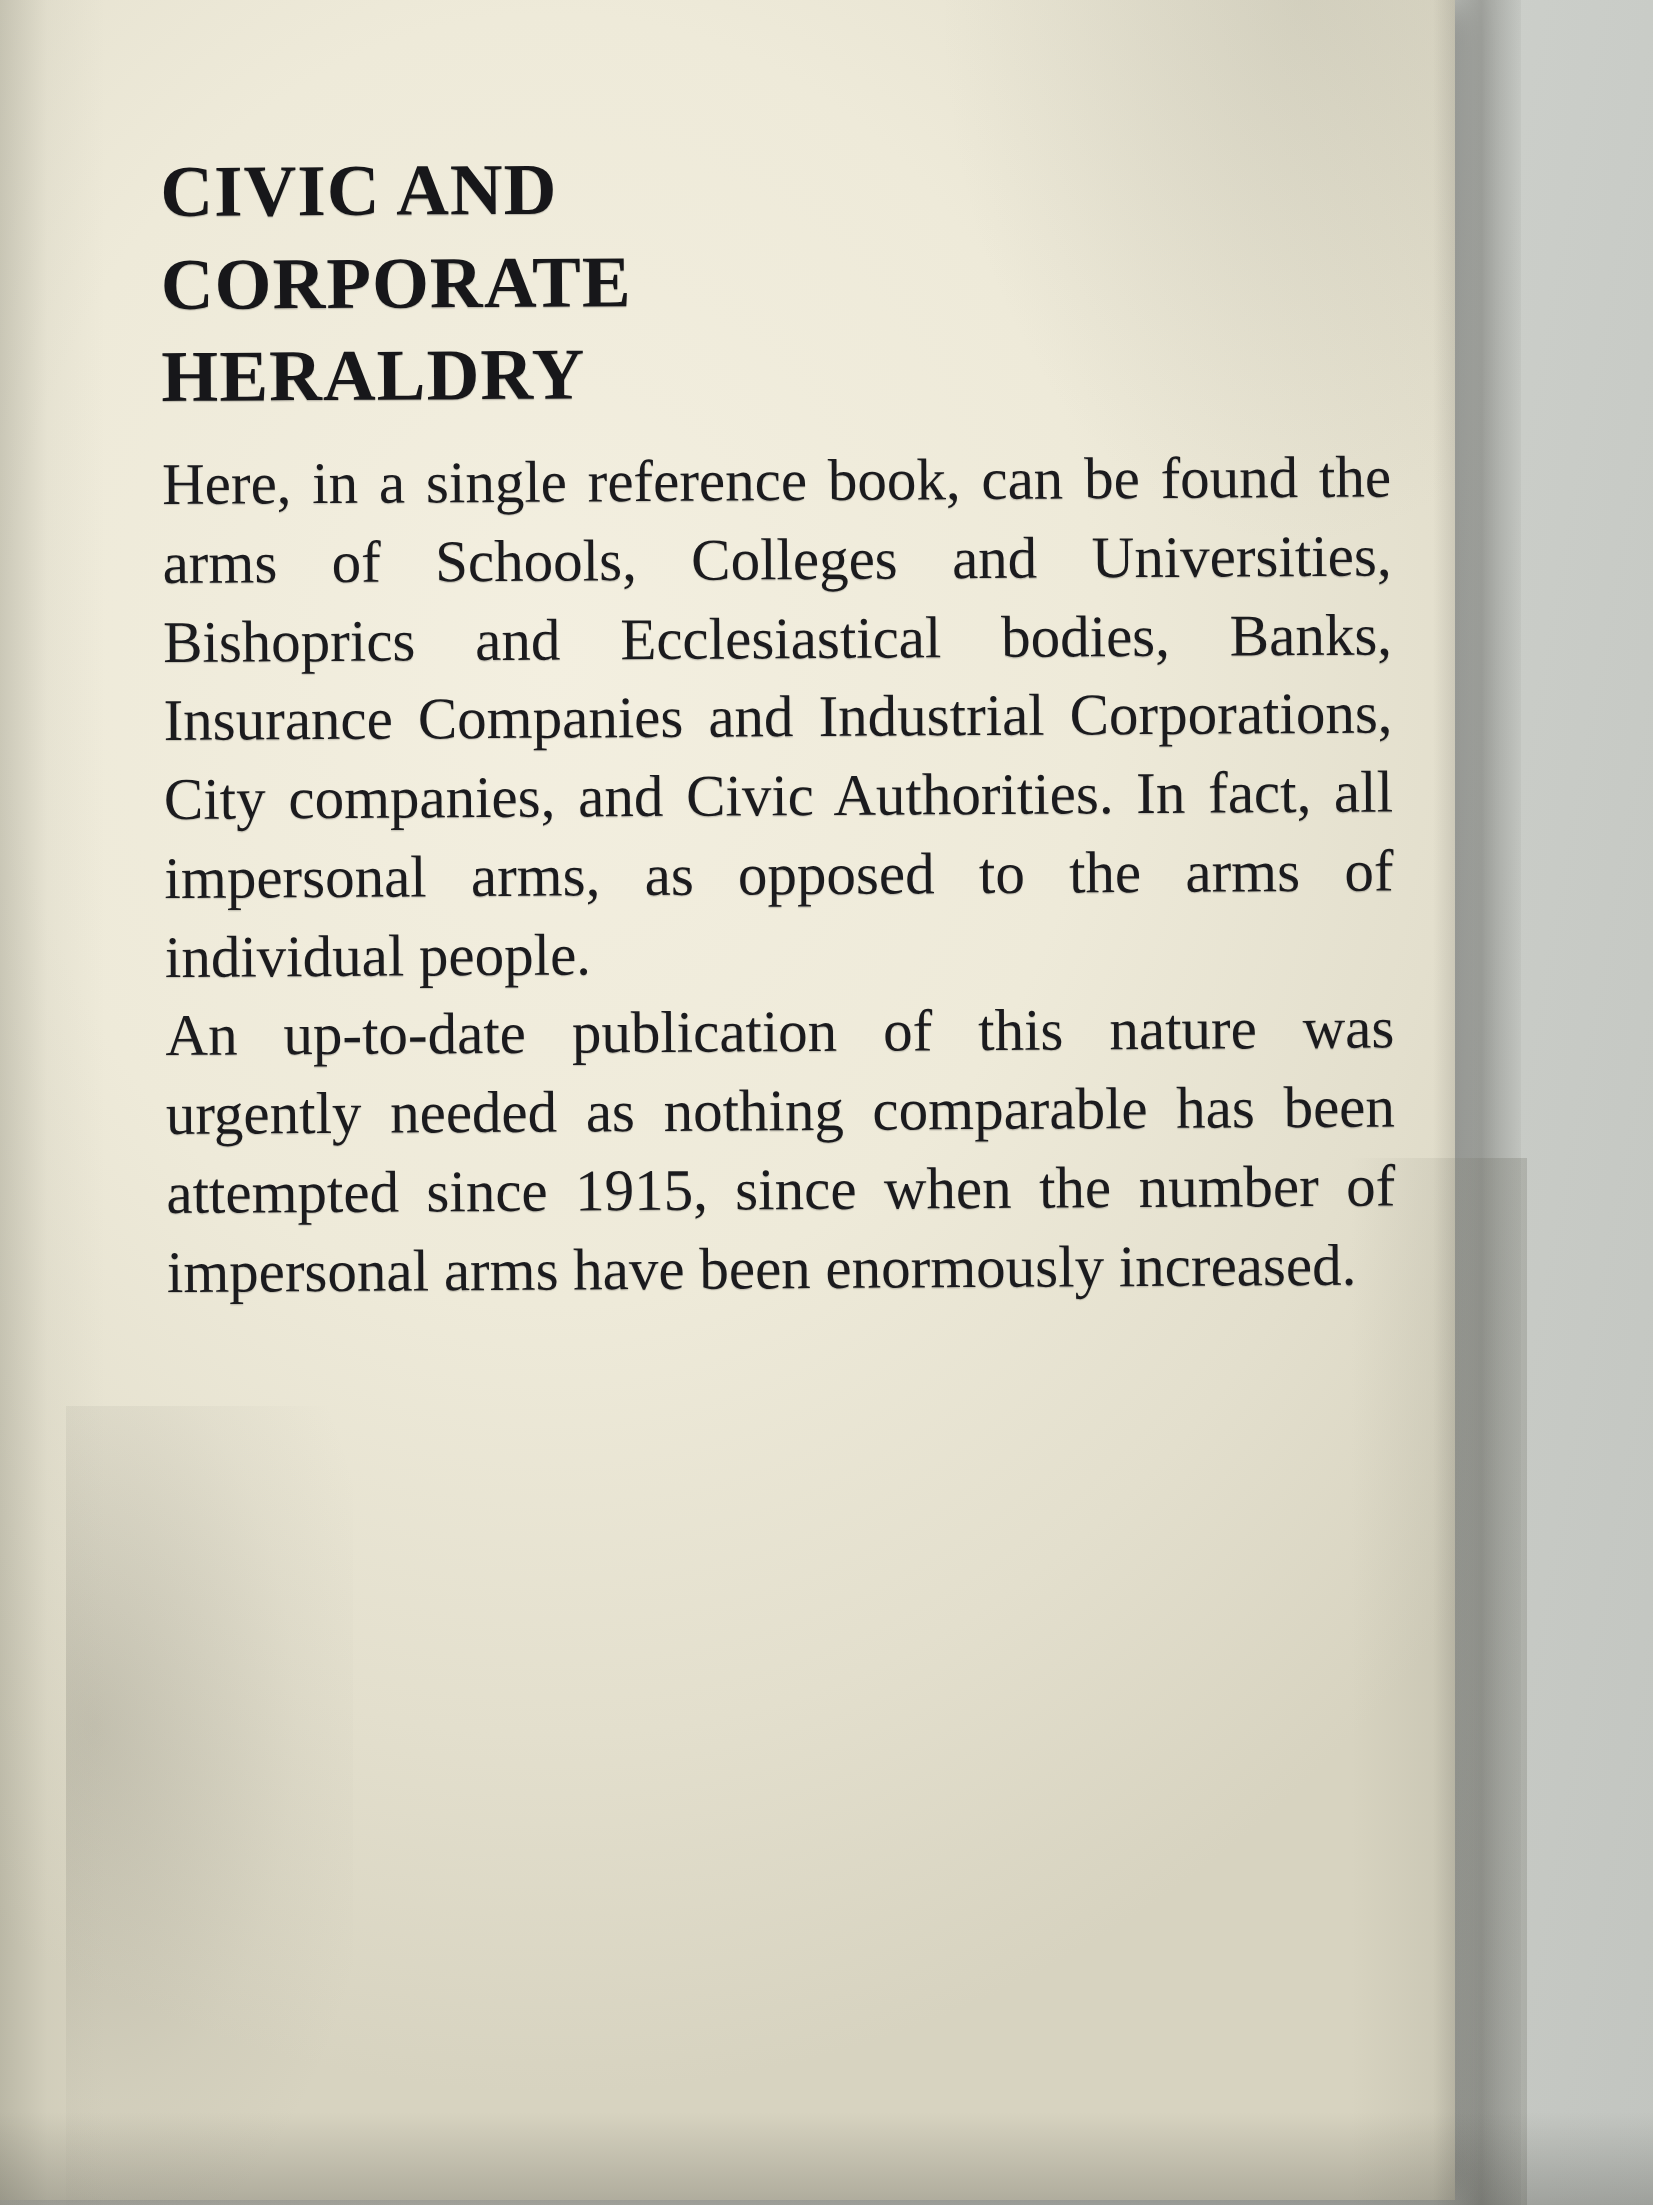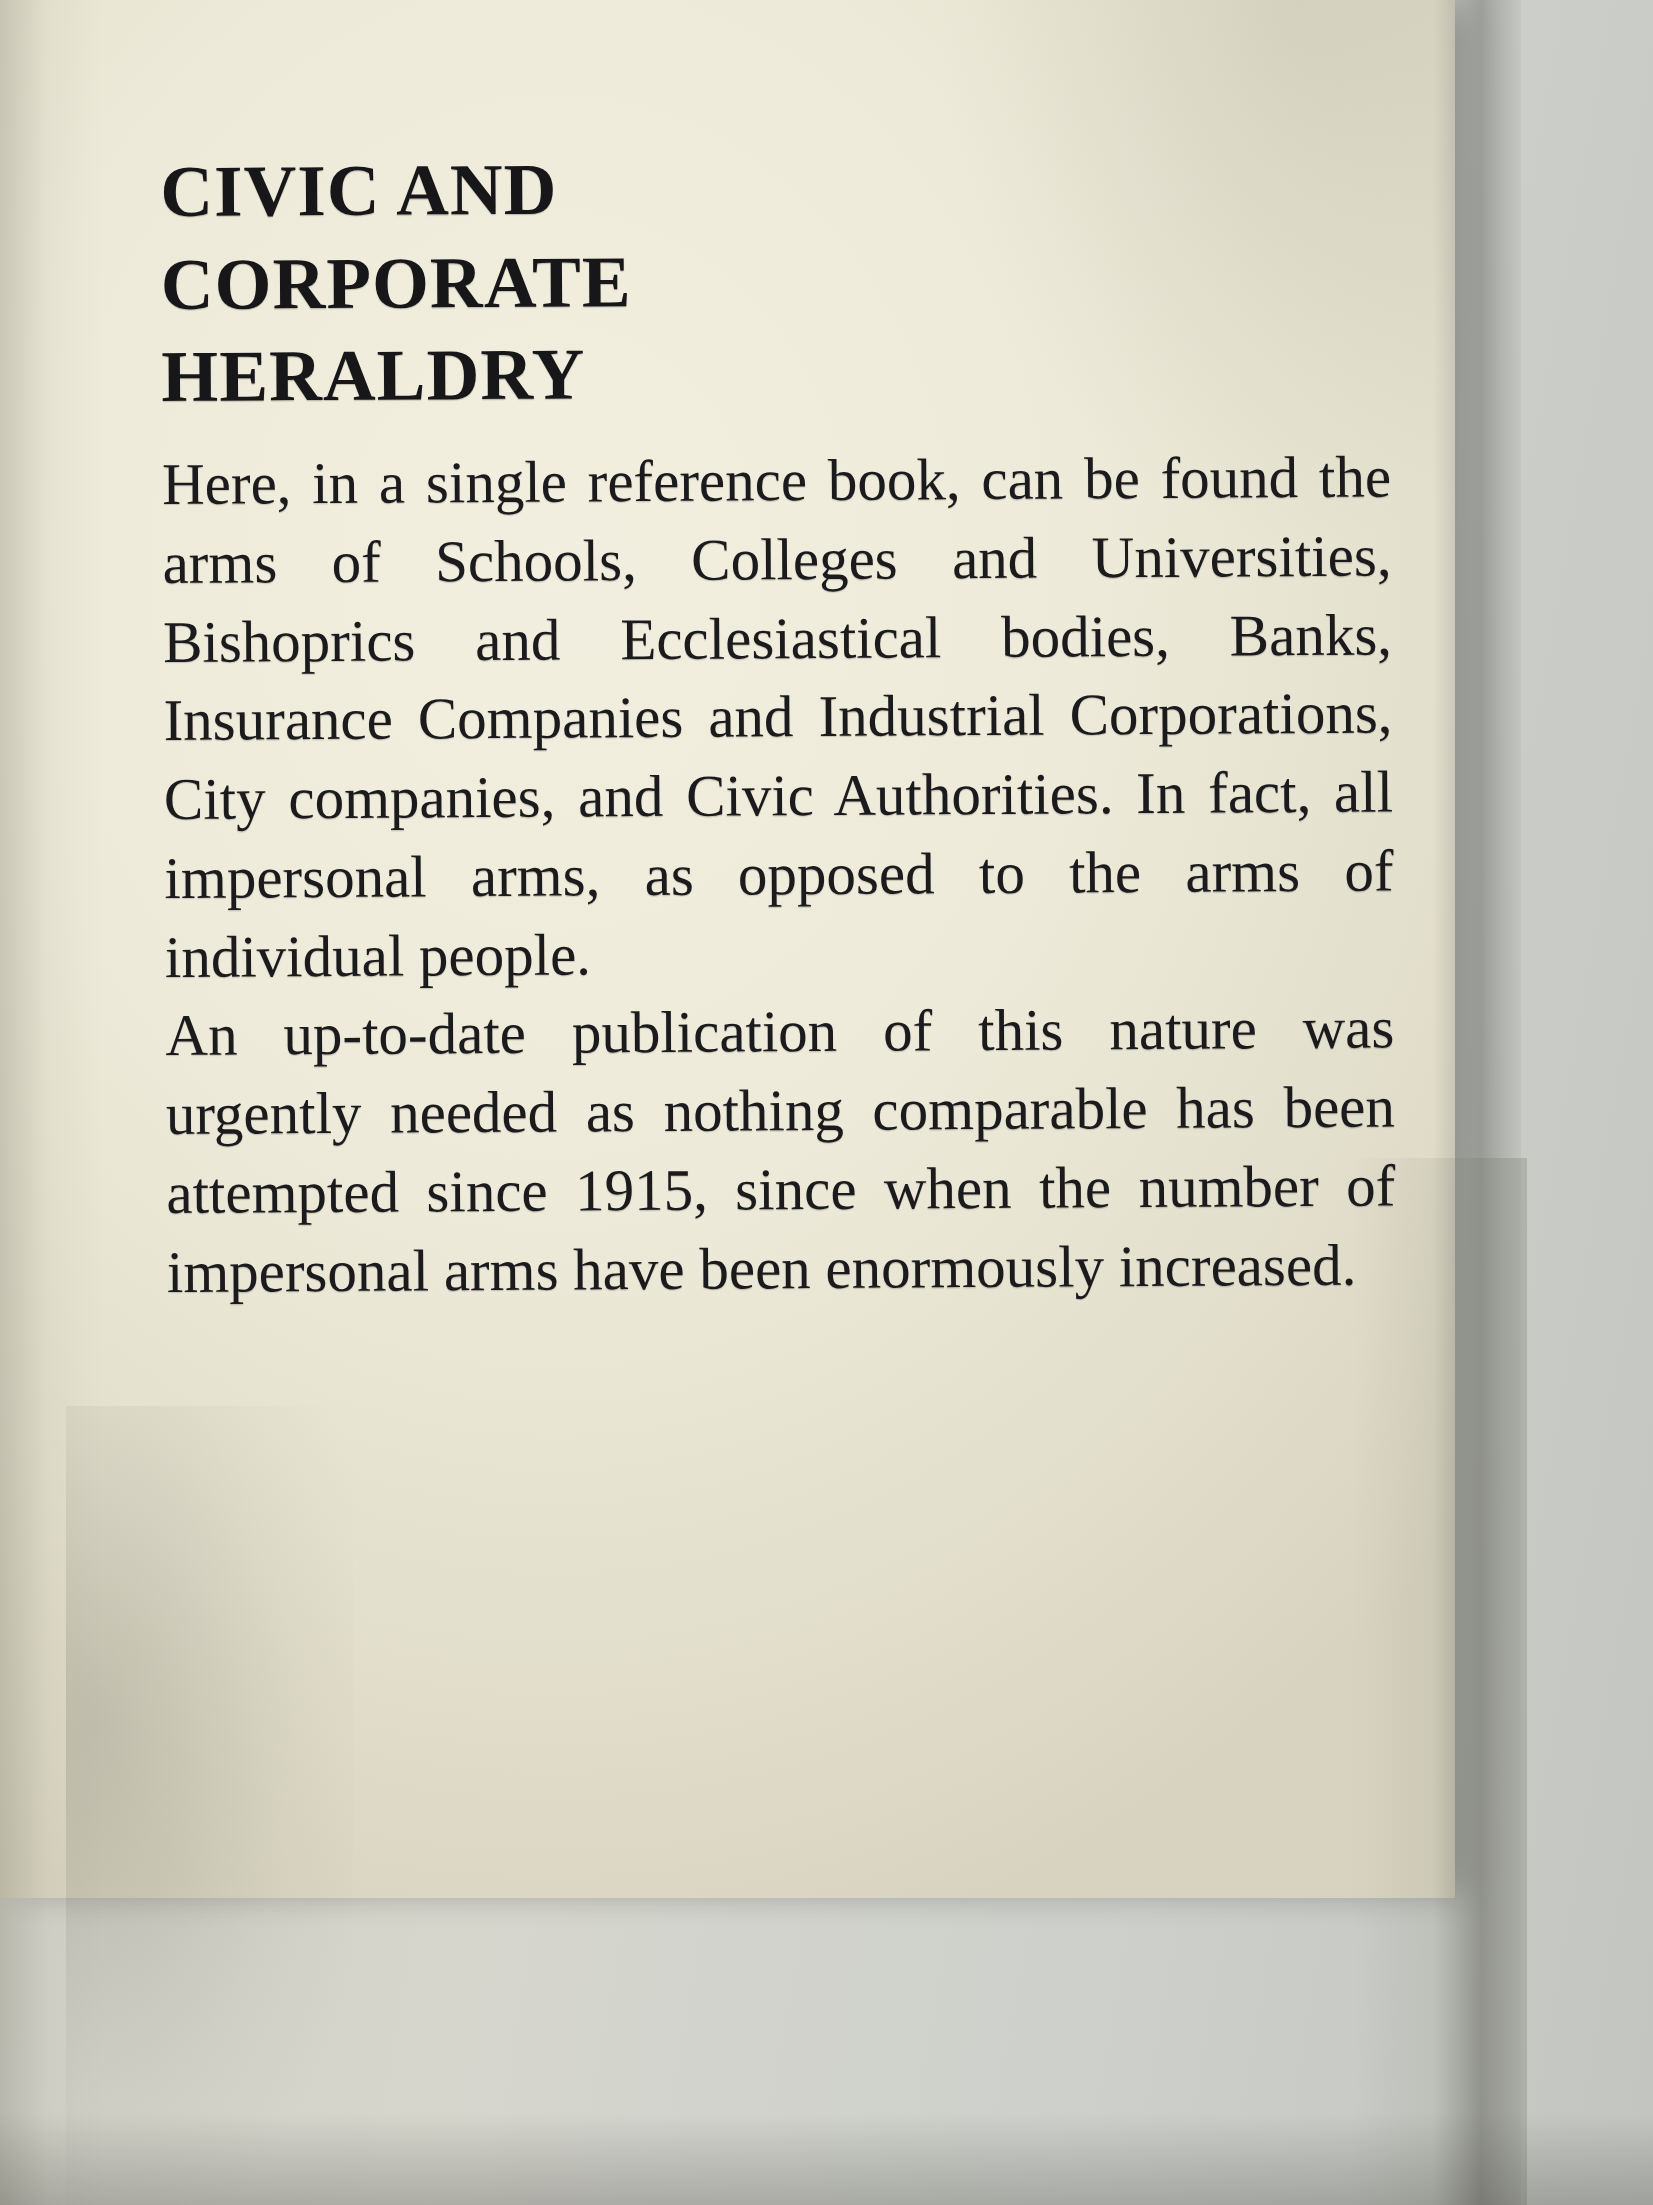--- a/index.html
+++ b/index.html
@@ -28,21 +28,21 @@
     inset: 0;
     background: linear-gradient(100deg, #cfcfc6 0%, #d6d6cd 40%, #cdd0cb 70%, #c2c5c0 100%);
   }
 
   
   .flap {
     position: absolute;
     left: 0;
     top: 0;
     width: 1455px;
-    height: 1898px;
+    height: 2200px;
     background:
       radial-gradient(ellipse 1213px 1433px at 38% 30%, #f3efe0 0%, #eeead9 45%, #e3dfcd 75%, #d7d3c0 100%);
     box-shadow: 14.3px 0 33px -5.5px rgba(0,0,0,0.28);
   }
 
   
   .crease-a {
     position: absolute;
     left: 0; top: 0;
     width: 105px; height: 2205px;

